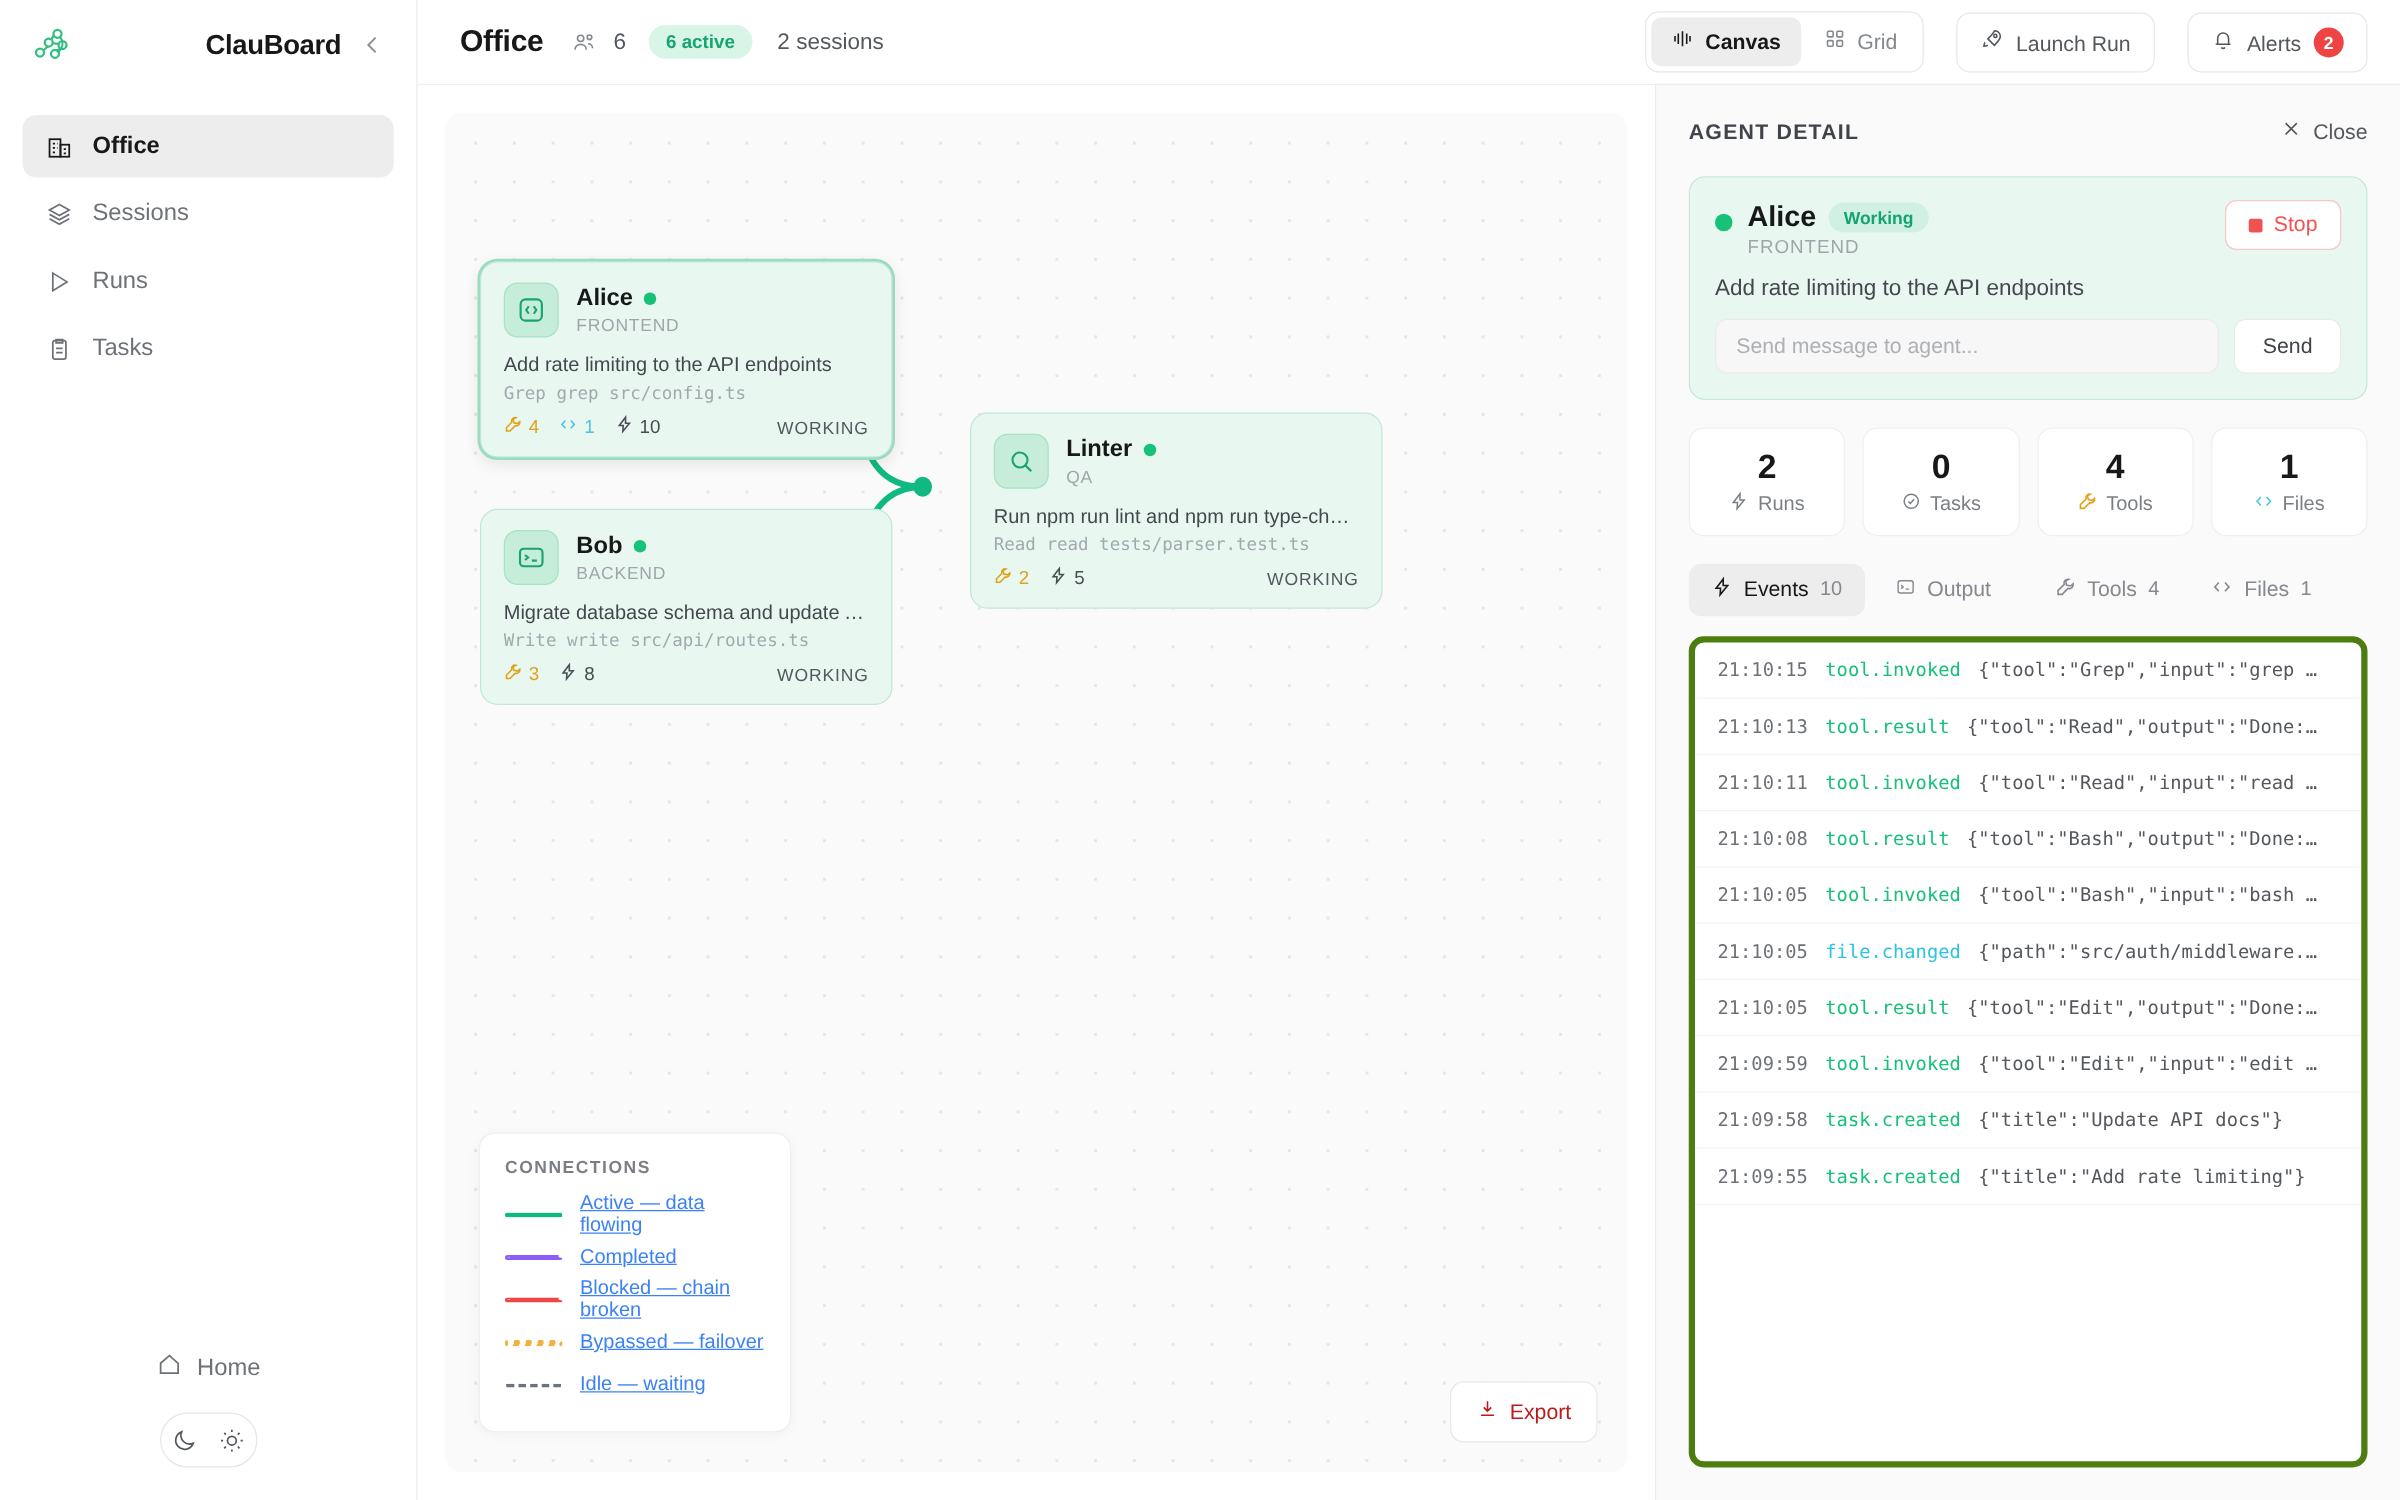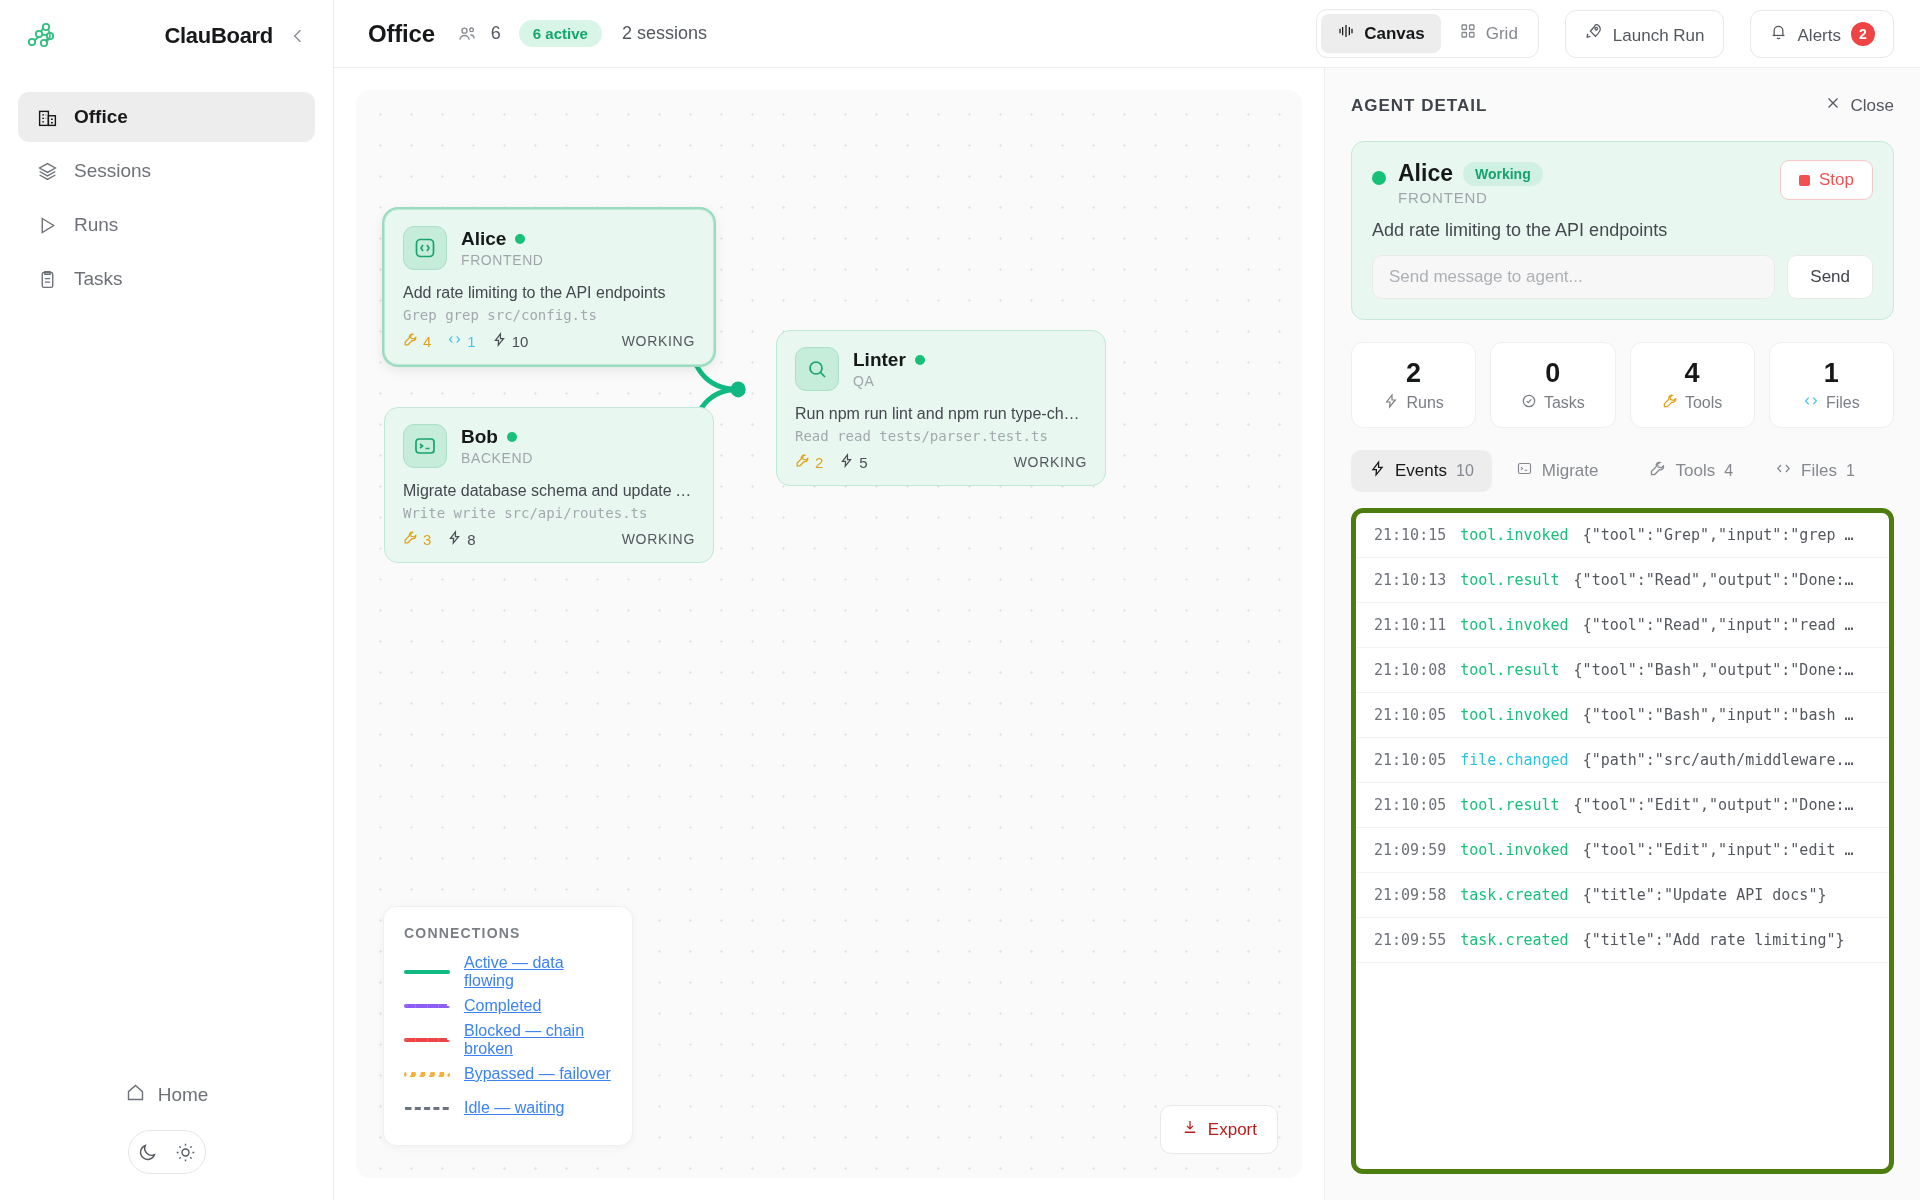--- a/index.html
+++ b/index.html
@@ -646,21 +646,21 @@
                 </svg></span>
             <span>Events</span>
             <span class="tab-count">10</span>
           </div>
           <div class="tab">
             <span>
               <svg viewBox="0 0 24 24" width="17" height="17" fill="none" stroke="currentColor" stroke-width="1.6">
                   <rect x="3.5" y="5" width="17" height="14" rx="2.5"></rect>
                   <path d="M7 10l2.2 2L7 14M12 14.5h4"></path>
                 </svg></span>
-            <span>Migrate</span>
+            <span>Output</span>
             <span class="tab-count"></span>
           </div>
           <div class="tab">
             <span>
               <svg viewBox="0 0 24 24" width="17" height="17" fill="none" stroke="currentColor" stroke-width="1.8">
                   <path d="M15.5 3.5a4.5 4.5 0 0 0-5.2 5.8L3.5 16v4.5H8l6.7-6.8a4.5 4.5 0 0 0 5.8-5.2L17.5 11 13 10l-1-4.5z"></path>
                 </svg></span>
             <span>Tools</span>
             <span class="tab-count">4</span>
           </div>

